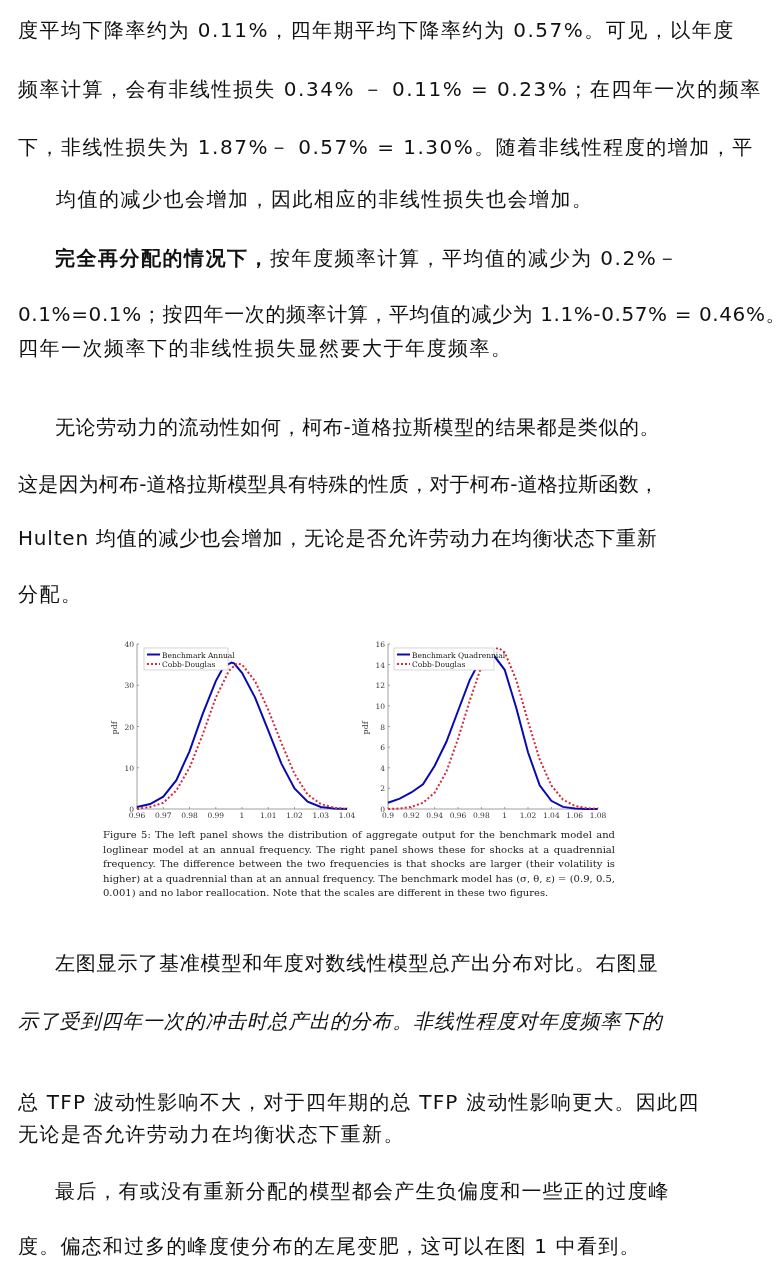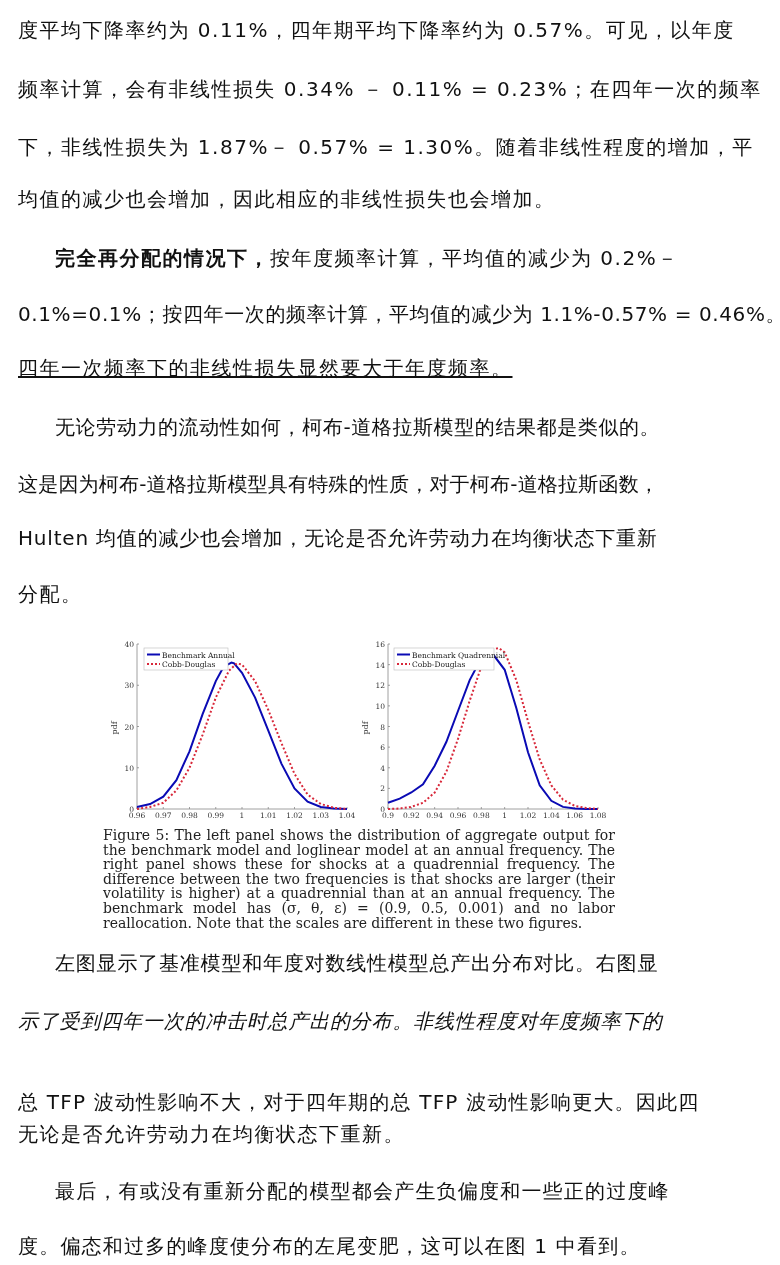--- a/index.html
+++ b/index.html
@@ -2,36 +2,36 @@
 <html><head>
 <meta charset="utf-8">
 <style>
   html, body { margin:0; padding:0; background:#ffffff; }
   body { width:780px; height:1265px; position:relative; overflow:hidden;
          font-family:"DejaVu Sans", sans-serif; color:#111; }
   .line { position:absolute; left:18px; white-space:nowrap; font-size:20px; letter-spacing:1.5px; line-height:24px; }
   .indent { left:55px; }
   .bold { font-weight:bold; }
   .caption { position:absolute; left:103px; top:828px; width:512px;
-             font-family:"DejaVu Serif", serif; font-size:14px; line-height:14.6px; color:#222; text-align:justify; }
+             font-family:"DejaVu Serif", serif; font-size:10px; line-height:14.6px; color:#222; text-align:justify; }
   svg text { font-family:"DejaVu Serif", serif; }
 </style>
 </head>
 <body>
 
 <div class="line" style="top:18px;">度平均下降率约为 0.11%，四年期平均下降率约为 0.57%。可见，以年度</div>
 <div class="line" style="top:77px;">频率计算，会有非线性损失 0.34% － 0.11% = 0.23%；在四年一次的频率</div>
 <div class="line" style="top:135px;">下，非线性损失为 1.87%－ 0.57% = 1.30%。随着非线性程度的增加，平</div>
-<div class="line" style="top:187px;">均值的减少也会增加，因此相应的非线性损失也会增加。</div>
+<div class="line" style="top:187px;margin-left:38px;">均值的减少也会增加，因此相应的非线性损失也会增加。</div>
 
 <div class="line indent" style="top:246px;">
   <span class="bold">完全再分配的情况下，</span><span>按年度频率计算，平均值的减少为 0.2%－</span>
 </div>
 <div class="line" style="top:302px; letter-spacing:0.6px;">0.1%=0.1%；按四年一次的频率计算，平均值的减少为 1.1%-0.57% = 0.46%。</div>
-<div class="line" style="top:356px;text-decoration:underline;">四年一次频率下的非线性损失显然要大于年度频率。</div>
+<div class="line" style="top:336px;">四年一次频率下的非线性损失显然要大于年度频率。</div>
 
 <div class="line indent" style="top:415px; letter-spacing:0.6px;">无论劳动力的流动性如何，柯布-道格拉斯模型的结果都是类似的。</div>
 <div class="line" style="top:472px; letter-spacing:0.2px;">这是因为柯布-道格拉斯模型具有特殊的性质，对于柯布-道格拉斯函数，</div>
 <div class="line" style="top:526px; letter-spacing:0.8px;">Hulten 均值的减少也会增加，无论是否允许劳动力在均衡状态下重新</div>
 <div class="line" style="top:582px;">分配。</div>
 
 <div>
   <svg style="position:absolute; left:105px; top:635px;" width="250" height="190" viewBox="105 635 250 190">
     <g id="left-axes" stroke="#888" stroke-width="0.8" fill="none">
         <line x1="137" y1="644" x2="137" y2="809"></line>

